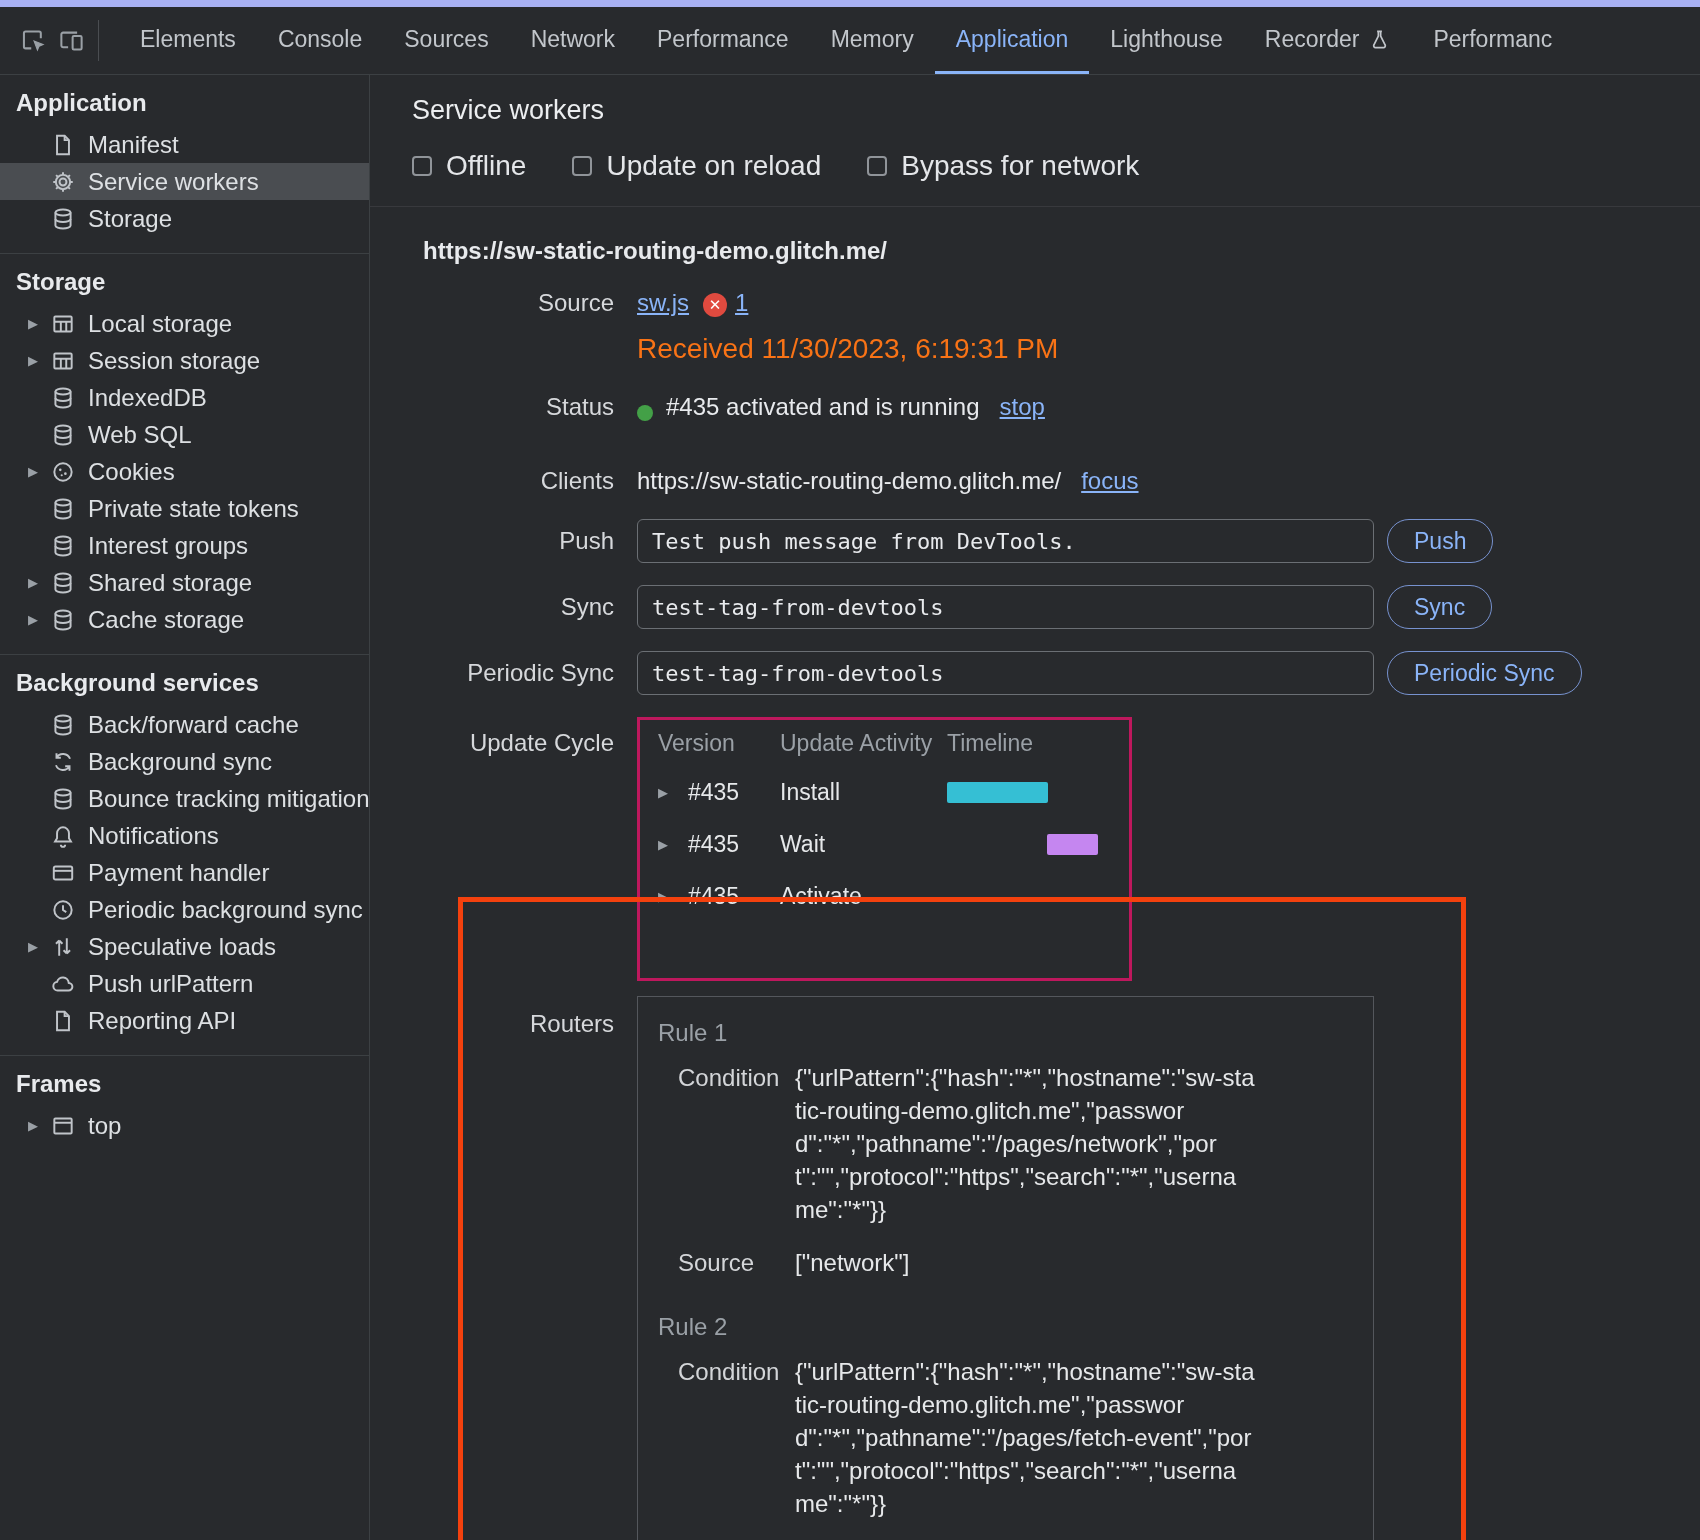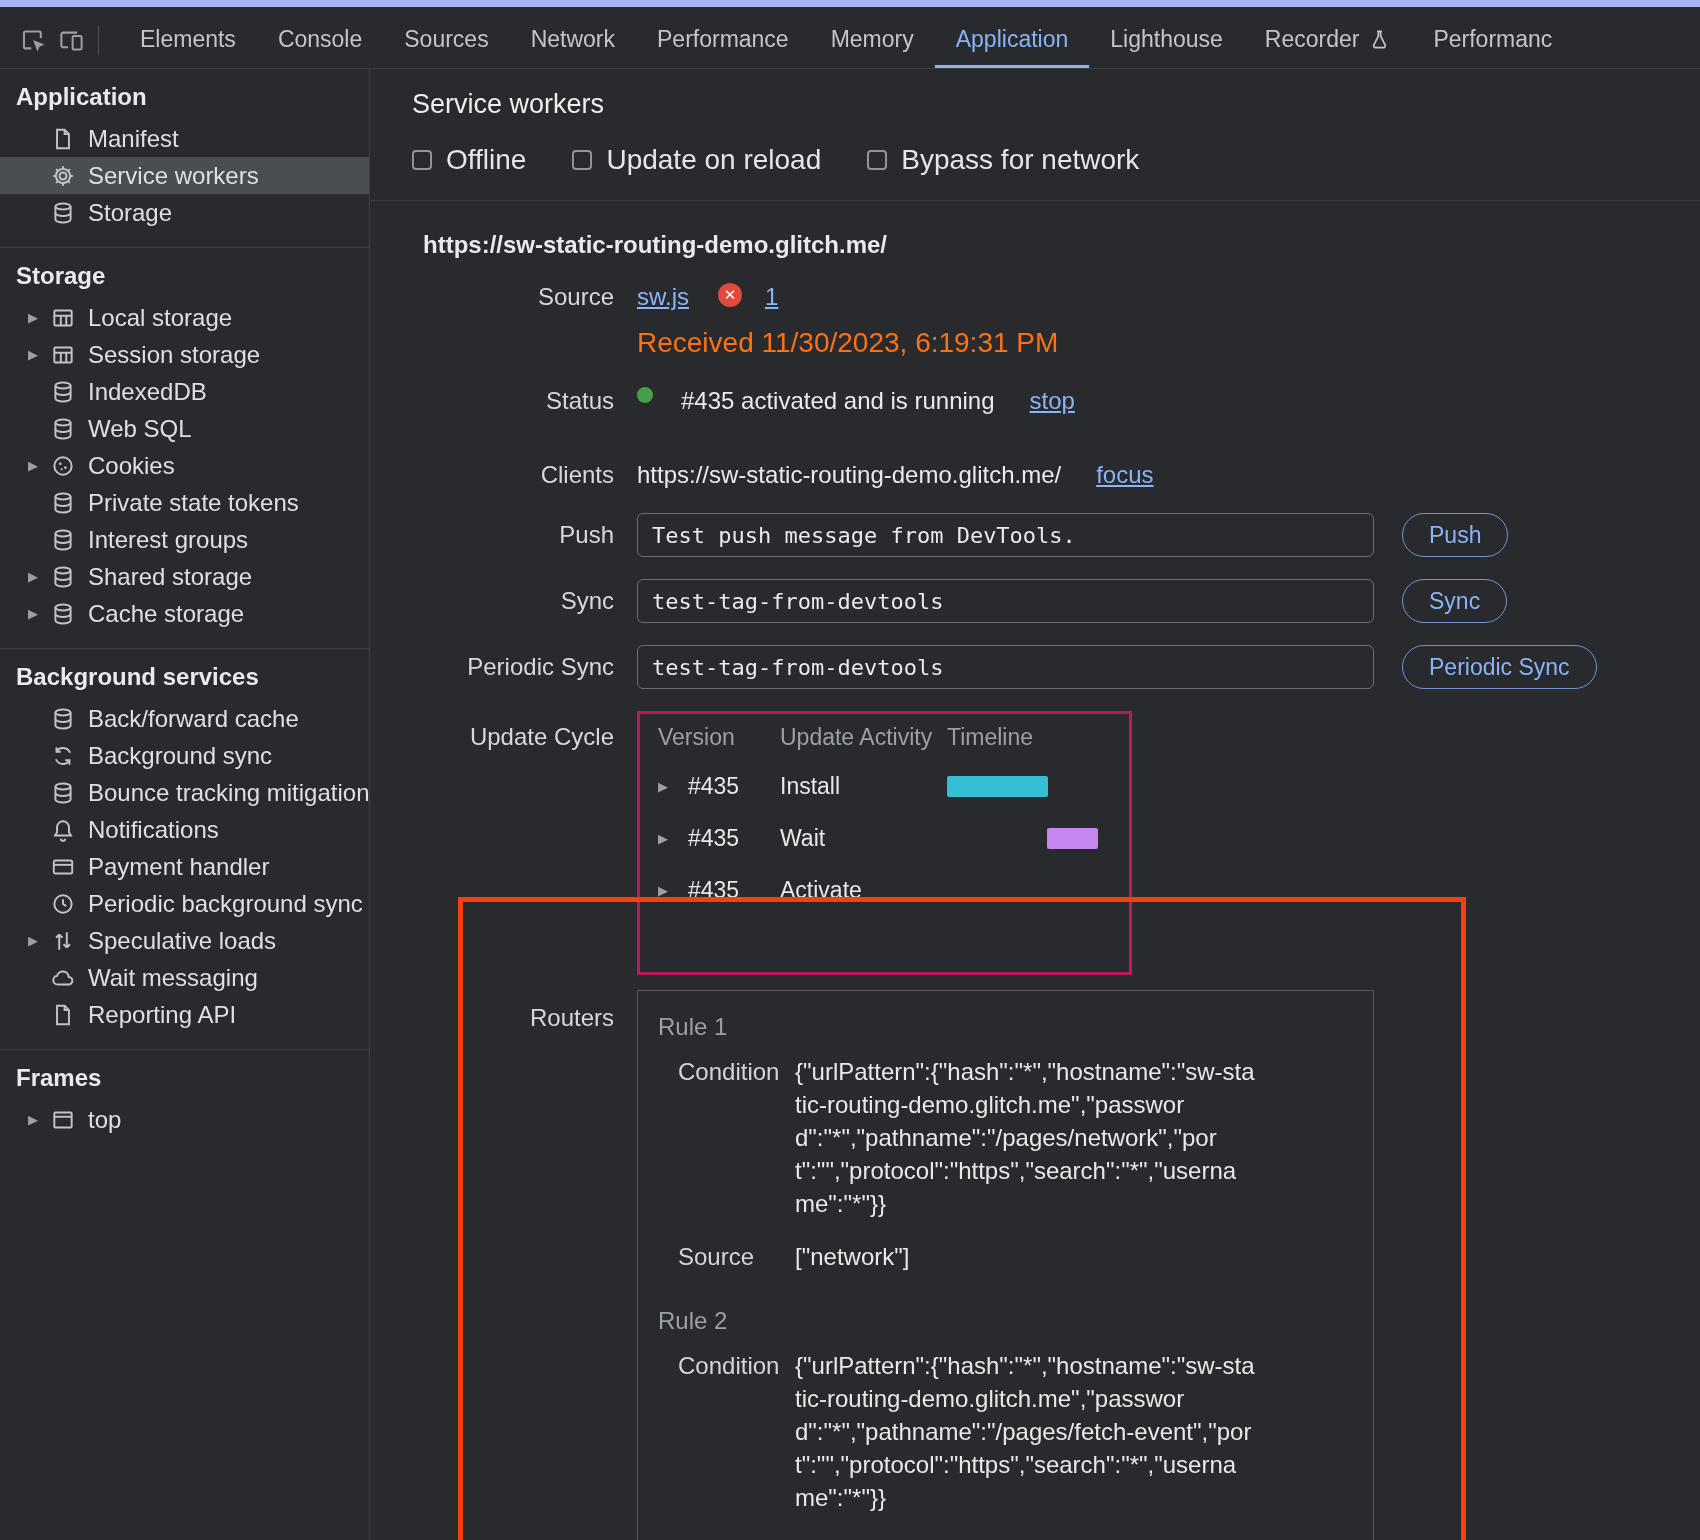--- a/index.html
+++ b/index.html
@@ -3,21 +3,21 @@
 <meta charset="utf-8">
 <style>
   :root{
     --accent:#8ab4f8; --highlight:#f4410e; --bar-install:#35bfd4; --bar-wait:#c586f0;
     --status-green:#43a047; --error-red:#e04a3f;
   }
   *{box-sizing:border-box;margin:0;padding:0;}
   body{background:#1e1f22;font-family:"Liberation Sans","DejaVu Sans",sans-serif;}
   .screen{position:relative;width:1700px;height:1540px;background:#282a2d;color:#e8eaed;overflow:hidden;}
   .top-strip{height:7px;background:#a8b1f3;}
-  .topbar{height:56px;display:flex;align-items:stretch;border-bottom:1px solid #3c4043;padding-left:14px;overflow:hidden;margin-top:6px;}
+  .topbar{height:68px;display:flex;align-items:stretch;border-bottom:1px solid #3c4043;padding-left:14px;overflow:hidden;}
   .tool-icon{width:38px;display:flex;align-items:center;justify-content:center;color:#9aa0a6;cursor:pointer;}
   .tool-icon svg{width:27px;height:27px;}
   .tool-sep{width:1px;background:#4a4d51;margin:13px 8px;}
   .tabs{display:flex;margin-left:12px;}
   .tab{display:flex;align-items:center;gap:9px;padding:0 21px;font-size:23px;color:#c2c6cb;cursor:pointer;border-bottom:3px solid transparent;white-space:nowrap;}
   .tab.active{color:var(--accent);border-bottom-color:var(--accent);}
   .flask{width:23px;height:23px;color:#c2c6cb;}
 
   .body{display:flex;height:1477px;overflow:hidden;}
   .sidebar{width:370px;flex-shrink:0;border-right:1px solid #3c4043;overflow:hidden;}
@@ -36,21 +36,21 @@
   .sw-header{margin-left:-42px;padding:20px 0 24px 42px;border-bottom:1px solid #38393d;}
   .sw-title{font-size:27px;font-weight:500;color:#eceef0;}
   .toolbar{display:flex;gap:46px;margin-top:24px;}
   .chk{display:flex;align-items:center;gap:14px;font-size:28px;color:#e4e6e9;cursor:pointer;}
   .box{width:20px;height:20px;border:2px solid #909499;border-radius:4px;flex-shrink:0;}
   .origin{margin:30px 0 0 11px;font-size:24px;font-weight:bold;}
 
   .rows{margin-top:24px;}
   .row{display:flex;align-items:center;margin-bottom:28px;}
   .row-label{width:202px;flex-shrink:0;text-align:right;margin-right:23px;font-size:24px;color:#d6d8db;}
-  .row-value{display:flex;align-items:flex-start;font-size:24px;color:#e8eaed;gap:15px;}
+  .row-value{display:flex;align-items:flex-end;font-size:24px;color:#e8eaed;}
   .link{color:var(--accent);text-decoration:underline;cursor:pointer;}
   .row-source{margin-bottom:16px;}
   .received-text{font-size:28px;color:#f97316;}
   .row-received{margin-bottom:28px;}
   .row-status{margin-bottom:46px;}
   .row-clients{margin-bottom:24px;}
   .err-badge{width:24px;height:24px;border-radius:50%;background:var(--error-red);color:#fff;font-size:15px;font-weight:bold;display:inline-flex;align-items:center;justify-content:center;margin:0 8px 0 14px;flex-shrink:0;}
   .dot{width:16px;height:16px;border-radius:50%;background:var(--status-green);margin-right:13px;display:inline-block;flex-shrink:0;}
   .action-link{margin-left:20px;}
   .input-row{margin-bottom:22px;}
@@ -400,21 +400,21 @@
             </span>
           <span class="side-label">Speculative loads</span>
         </div>
         <div class="side-item">
           <span class="tri none">▶</span>
           <span class="icon">
               <svg>
                 <use href="#i-cloud"></use>
               </svg>
             </span>
-          <span class="side-label">Wait messaging</span>
+          <span class="side-label">Push urlPattern</span>
         </div>
         <div class="side-item">
           <span class="tri none">▶</span>
           <span class="icon">
               <svg>
                 <use href="#i-doc"></use>
               </svg>
             </span>
           <span class="side-label">Reporting API</span>
         </div>

